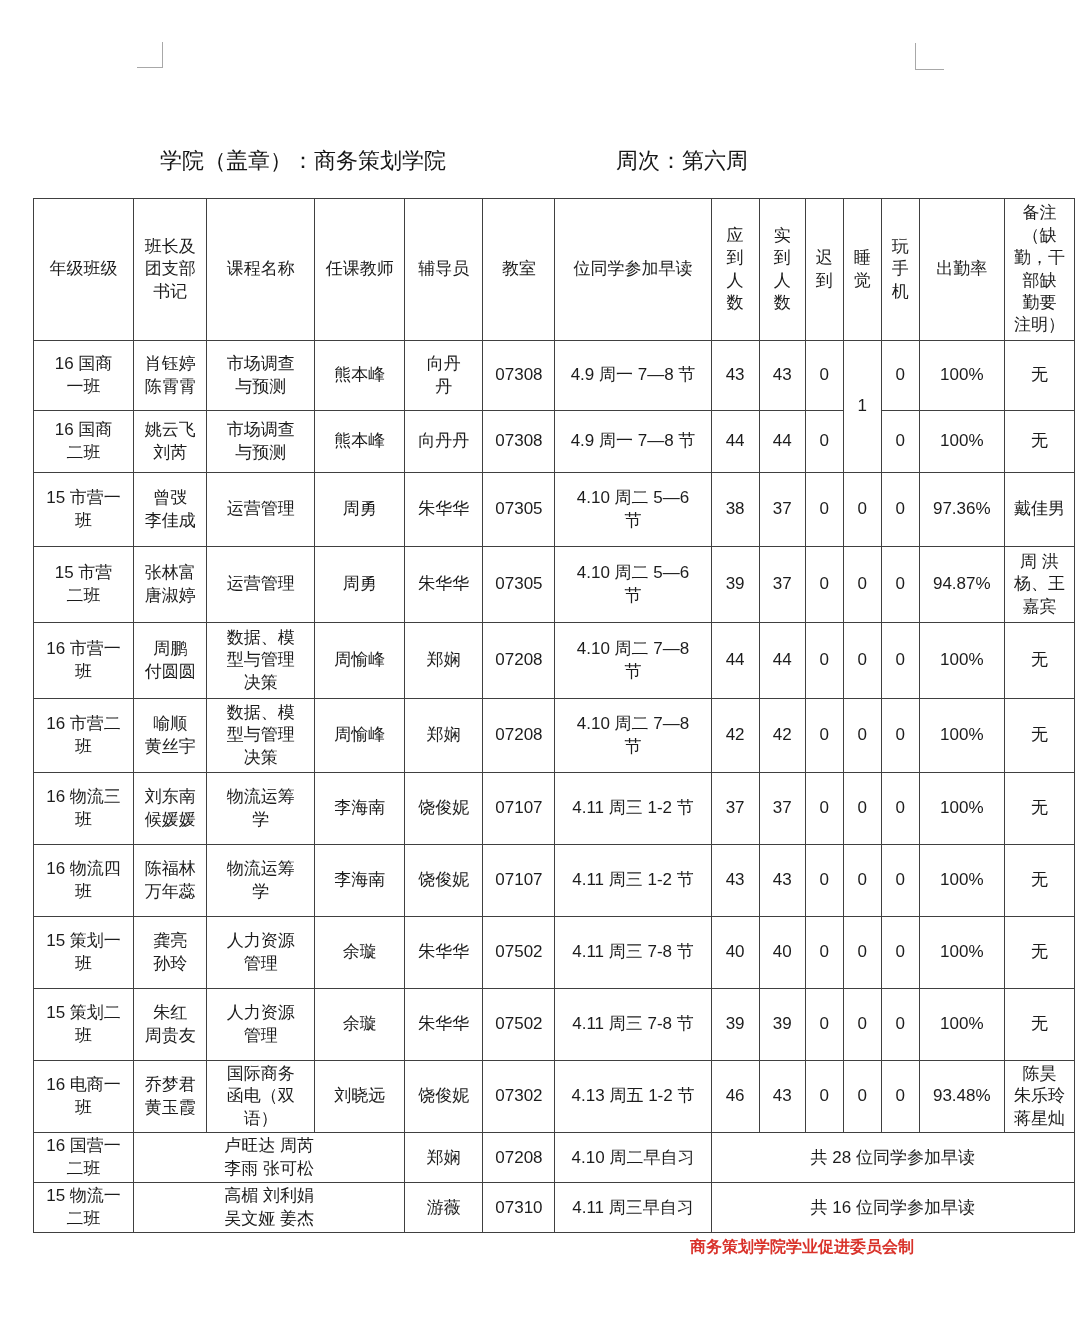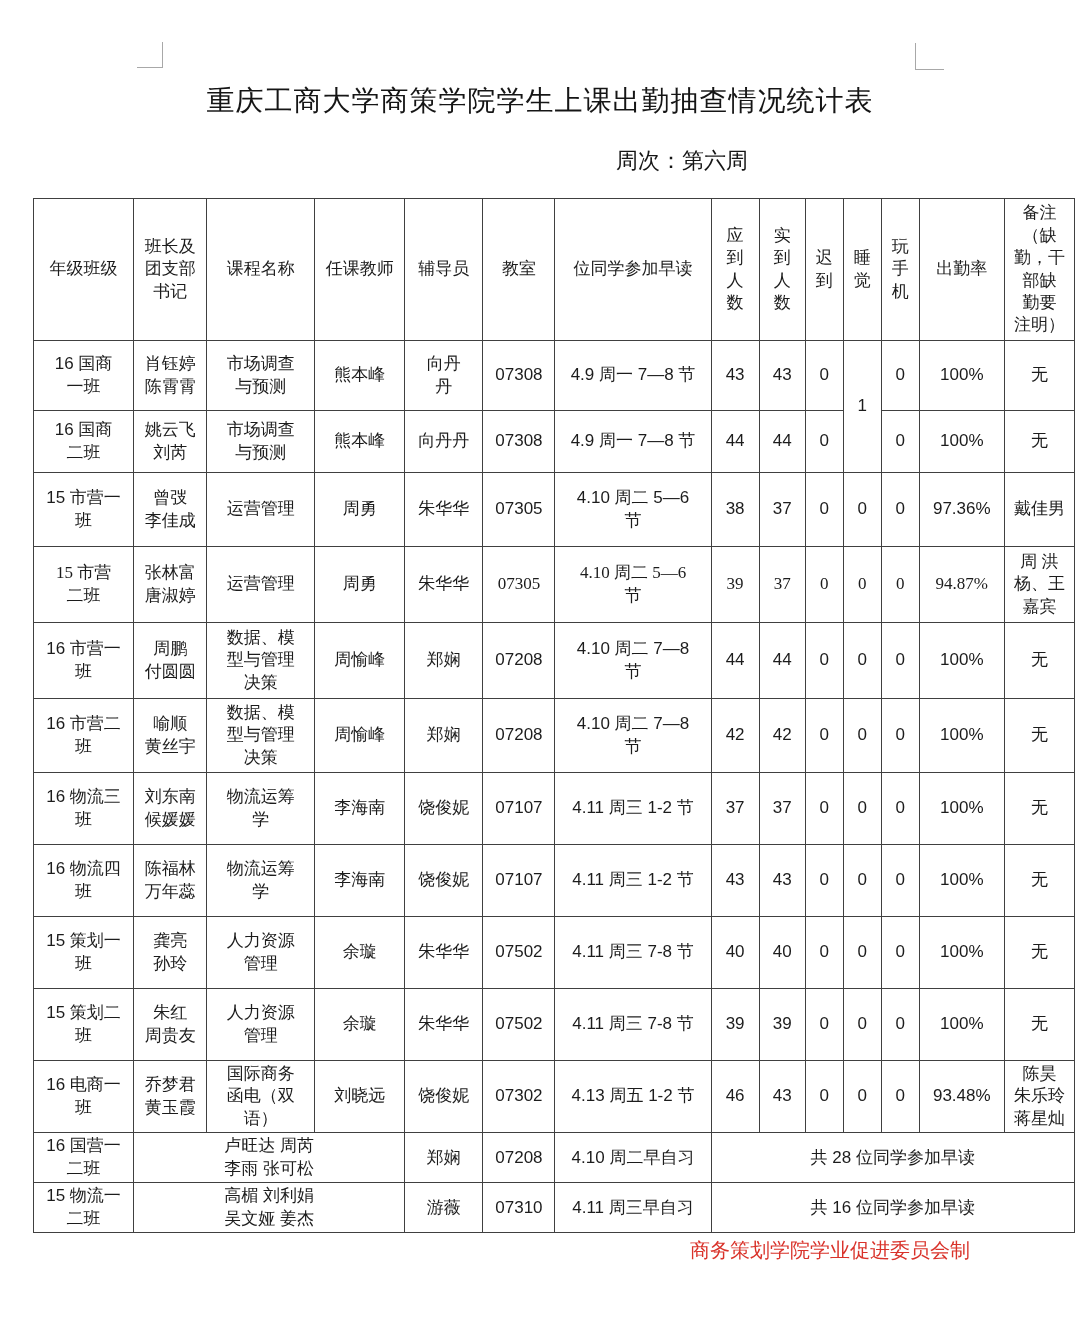--- a/index.html
+++ b/index.html
@@ -18,35 +18,35 @@
     position:absolute;left:33px;top:198px;width:1042px;
     border-collapse:collapse;table-layout:fixed;
   }
   table.att th, table.att td{
     border:1px solid #404040;
     text-align:center;vertical-align:middle;
     font-size:17px;line-height:1.32;font-weight:normal;
     padding:2px 4px;white-space:pre-line;overflow:hidden;color:#1c1c1c;
   }
   tr.hr{height:142px;}
-  tr.r0{height:70px;} tr.r1{height:62px;} tr.r2{height:74px;} tr.r3{height:76px;font-family:Liberation Serif, serif;}
+  tr.r0{height:70px;} tr.r1{height:62px;} tr.r2{height:74px;} tr.r3{height:76px;}
   tr.r4{height:76px;} tr.r5{height:74px;margin-top:36px;} tr.r6{height:72px;} tr.r7{height:72px;}
   tr.r8{height:72px;} tr.r9{height:72px;} tr.r10{height:72px;}
   tr.rs{height:50px;margin-top:8px;}
-  .footer{position:absolute;left:690px;top:1237px;font-size:20px;color:#d9322a;}
+  .footer{position:absolute;left:690px;top:1237px;font-size:16px;color:#d9322a;font-weight:bold;}
 </style>
 </head>
 <body>
 
 <div class="page">
 
   <div class="crop crop-left"></div>
   <div class="crop crop-right"></div>
 
-  <div class="title">重庆工商大学商策学院学生上课出勤抽查情况统计表</div>
+  <span class="sub college">学院（盖章）：商务策划学院</span>
   <span class="sub week">周次：第六周</span>
 
   <table class="att">
     <colgroup>
       <col style="width:100px">
         <col style="width:73px">
         <col style="width:108px">
         <col style="width:90px">
       <col style="width:78px">
         <col style="width:72px">

